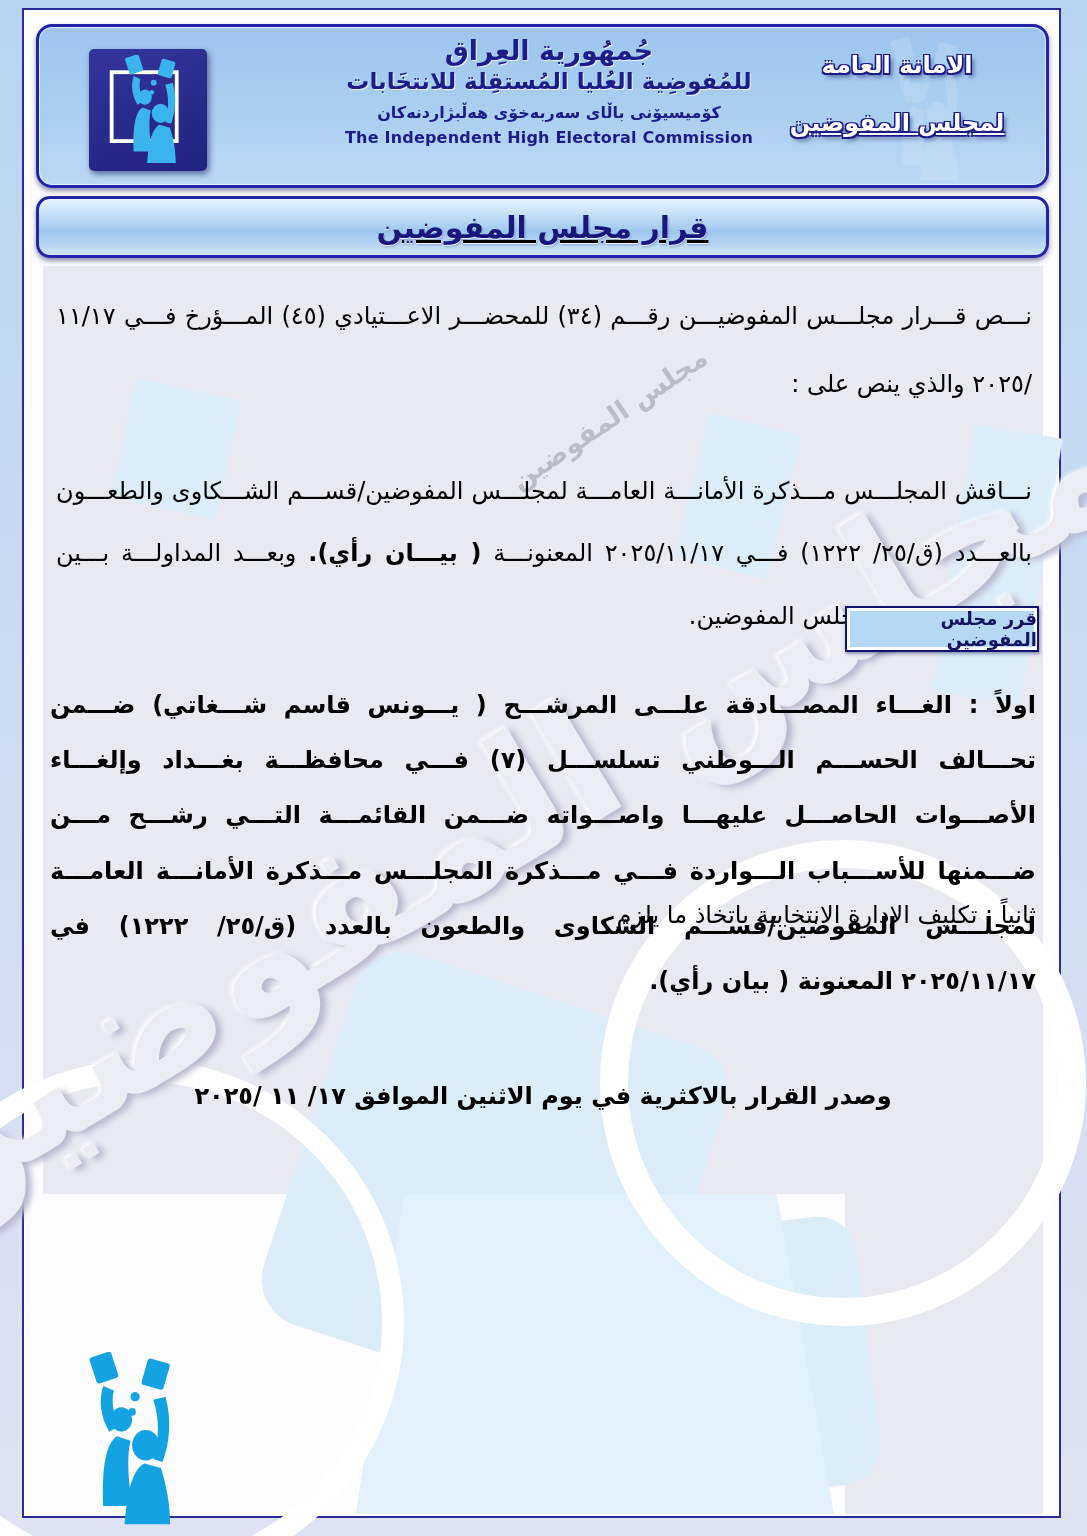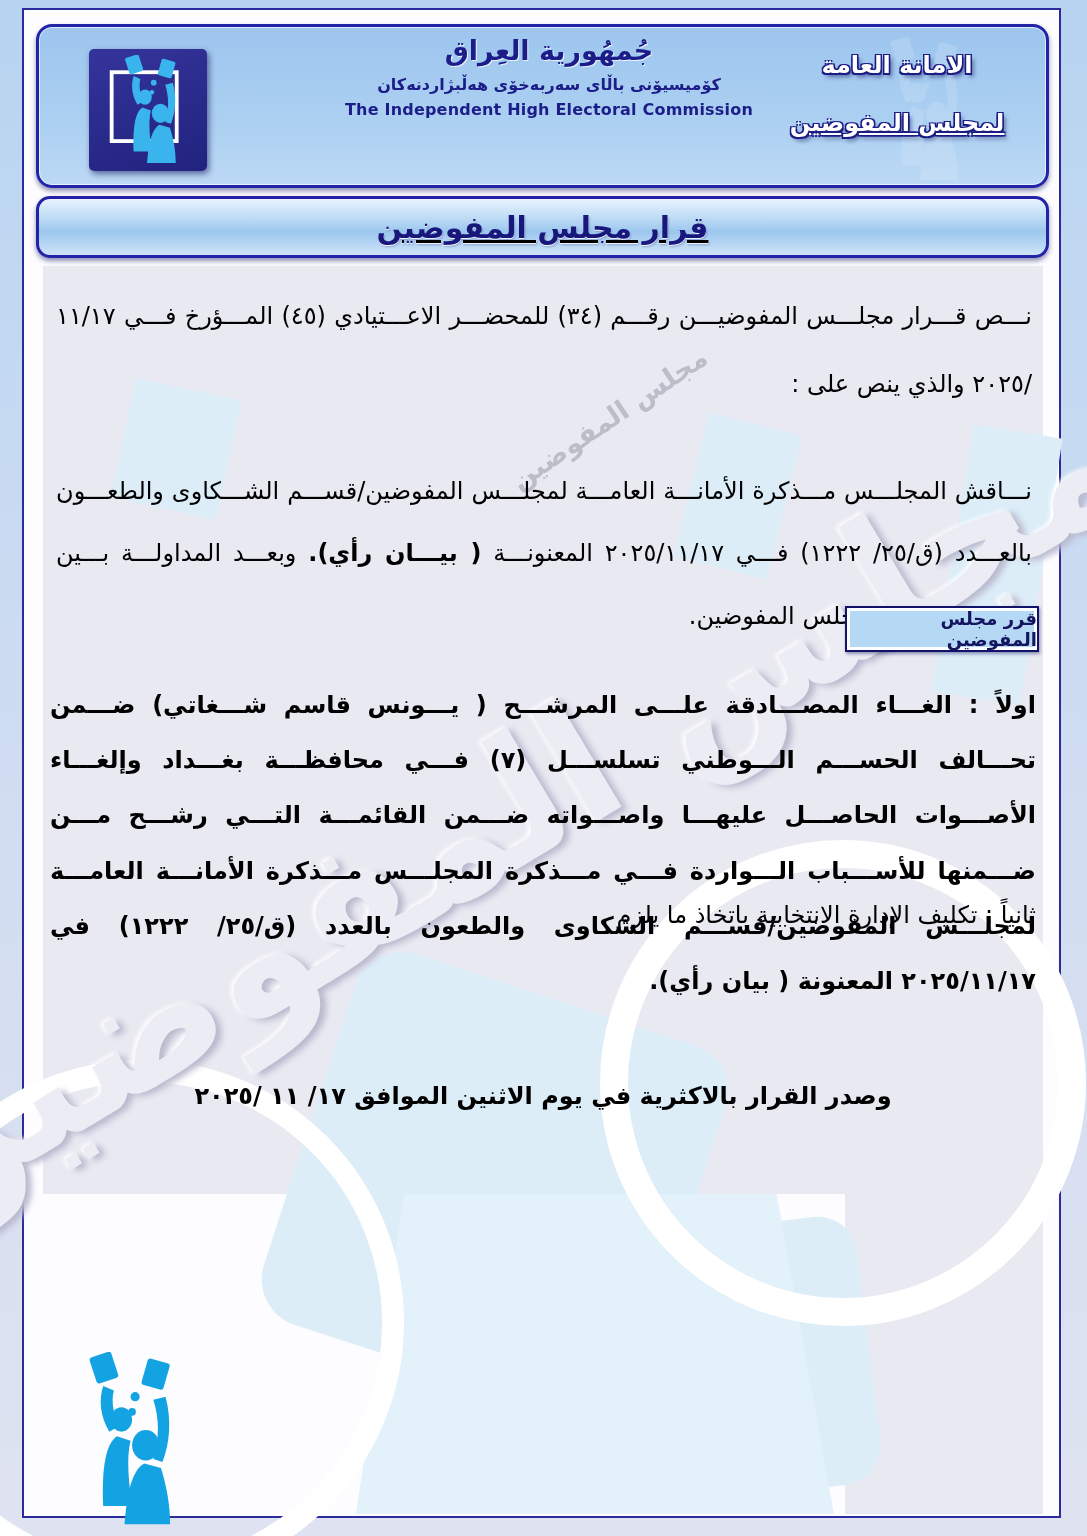--- a/index.html
+++ b/index.html
@@ -132,20 +132,21 @@
 
 <div class="header-box">
   <div class="logo-badge">
     <svg viewBox="0 0 100 115" width="106" height="110" style="color:#3ab4ec">
       <rect x="12" y="18" width="68" height="72" fill="none" stroke="#ffffff" stroke-width="4"></rect>
       <use href="#ihec-figures"></use>
     </svg>
   </div>
   <div class="emblem-center">
     <div class="l1">جُمهُورية العِراق</div>
+    <div class="l2">للمُفوضِية العُليا المُستقِلة للانتخَابات</div>
     <div class="l3">كۆمیسیۆنی باڵای سەربەخۆی هەڵبژاردنەکان</div>
     <div class="l4">The Independent High Electoral Commission</div>
   </div>
   <div class="secretariat-watermark">
     <svg viewBox="0 0 100 115" width="130" height="146">
         <use href="#ihec-figures"></use>
       </svg>
   </div>
   <div class="secretariat" dir="rtl">
     <div class="line">الامانة العامة</div>

